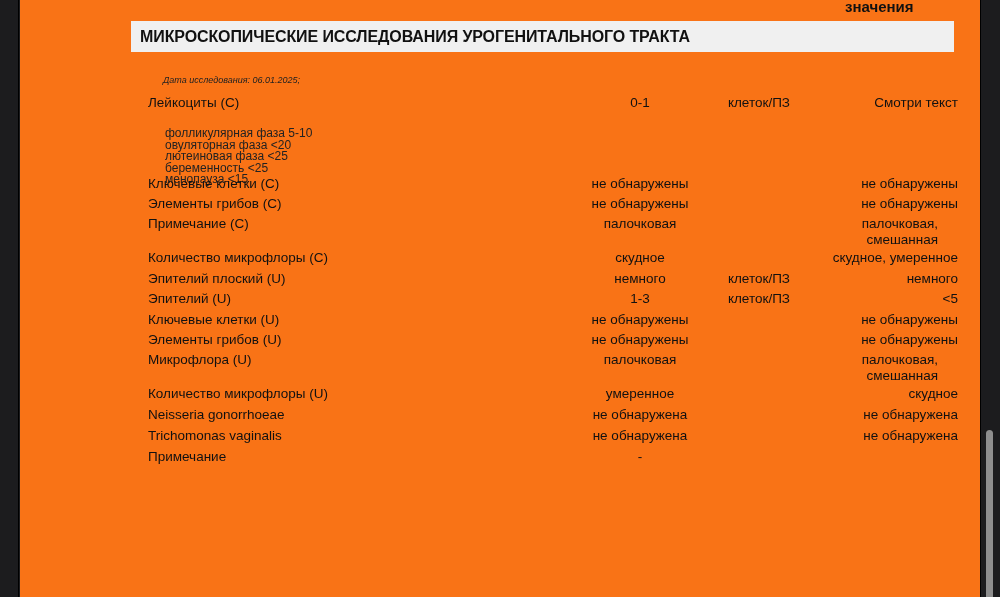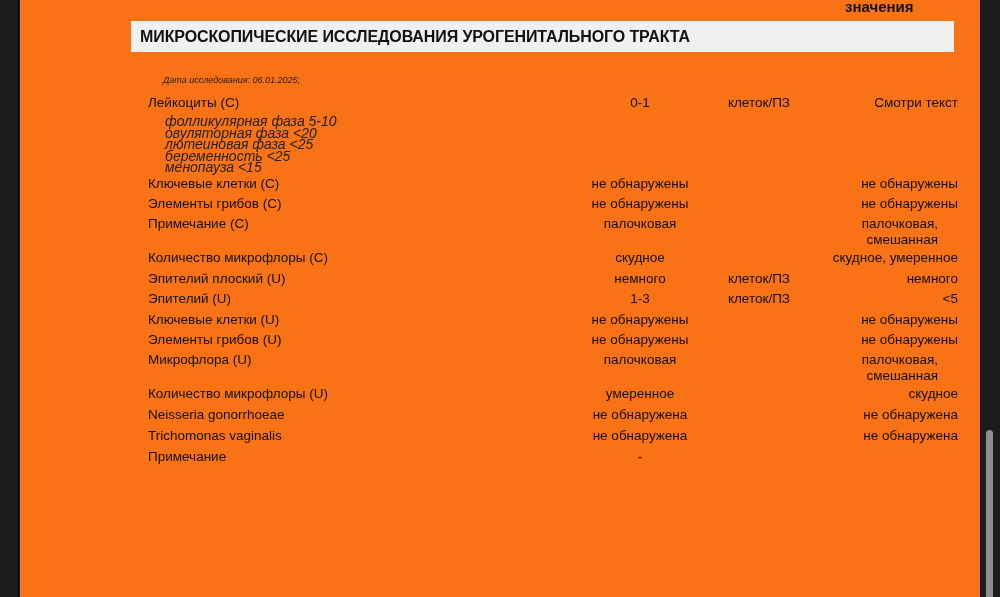--- a/index.html
+++ b/index.html
@@ -21,21 +21,21 @@
   .test-code { font-size: 9.5px; font-weight: bold; margin-left: 6px; }
 
   .study-date { position: absolute; left: 143px; top: 75px; font-size: 9px; font-style: italic; color: #222; }
 
   .row { position: absolute; left: 0; width: 960px; font-size: 13.5px; line-height: 16px; }
   .row .name { position: absolute; left: 128px; white-space: nowrap; }
   .row .value { position: absolute; left: 540px; width: 160px; text-align: center; white-space: nowrap; }
   .row .unit { position: absolute; left: 690px; width: 80px; text-align: right; white-space: nowrap; }
   .row .ref { position: absolute; left: 778px; width: 160px; text-align: right; line-height: 16px; }
 
-  .ref-notes { position: absolute; left: 145px; top: 116px; font-size: 14px; font-style: italic; line-height: 11.5px; color: #222; }
+  .ref-notes { position: absolute; left: 145px; top: 128px; font-size: 12px; line-height: 11.5px; color: #222; }
 </style>
 </head>
 <body>
 
 <div class="frame-left"></div>
 
 <div class="page">
   <div class="col-header">значения</div>
 
   <div class="section-band"></div>

